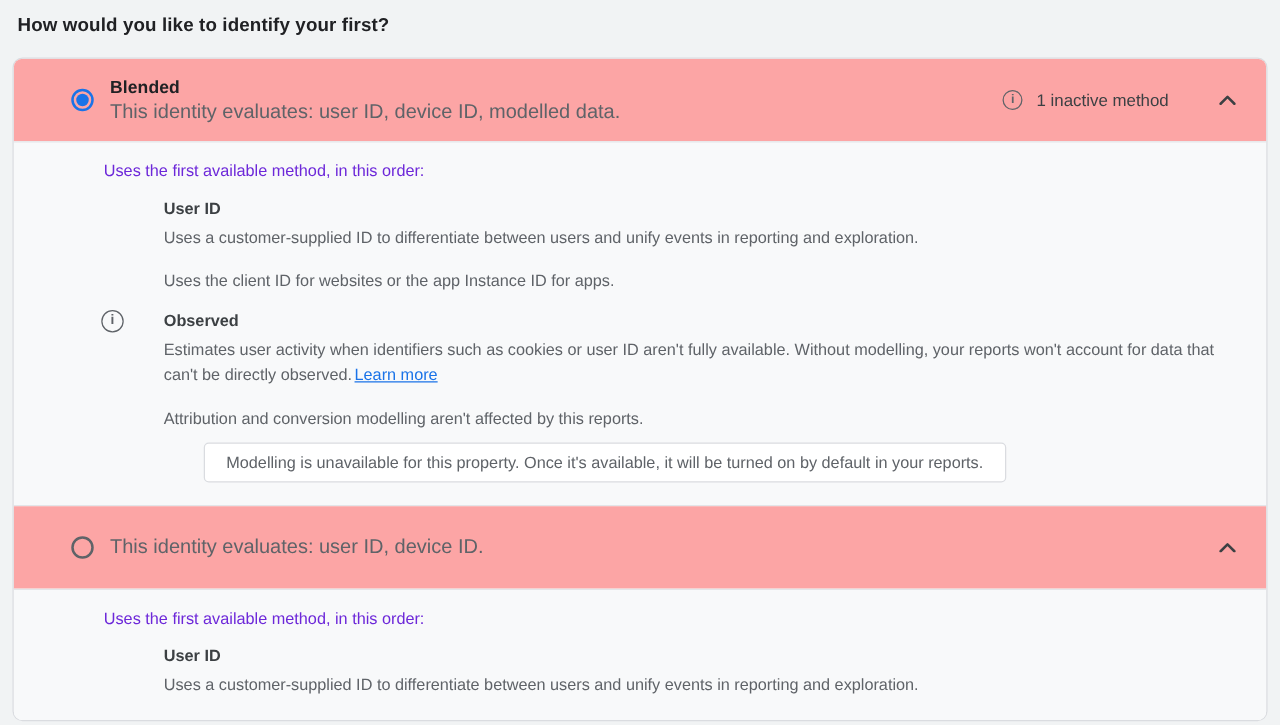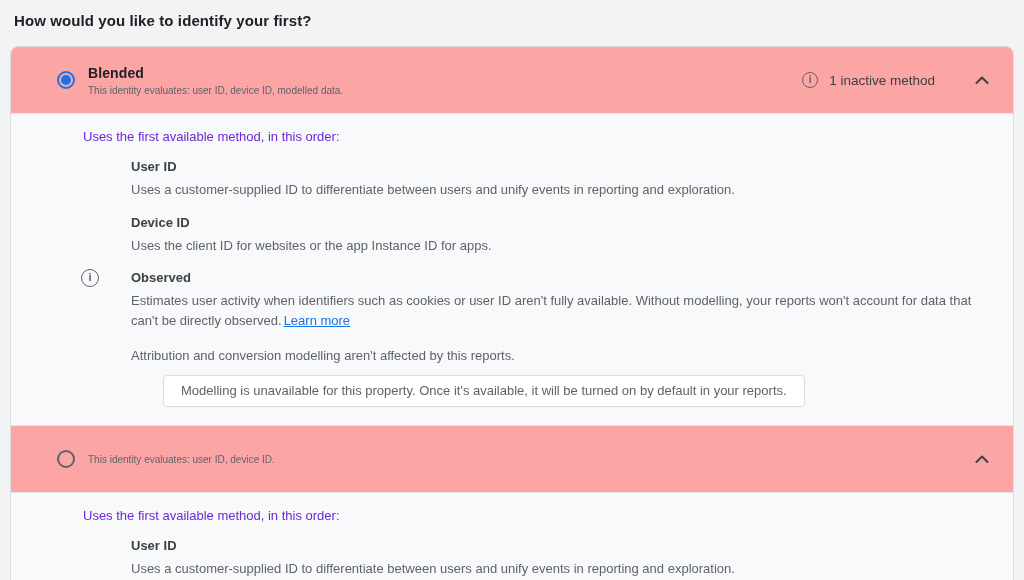--- a/index.html
+++ b/index.html
@@ -49,21 +49,21 @@
   }
   .radio.unselected { border: 2px solid #5f6368; }
   .header-text { flex: 1; min-width: 0; }
   .option-label {
     font-size: 14px;
     font-weight: 700;
     color: #202124;
     margin-bottom: 4px;
     letter-spacing: 0.1px;
   }
-  .option-sub { font-size: 10px; color: #5f6368; }
+  .option-sub { font-size: 16px; color: #5f6368; }
   .header-right { display: flex; align-items: center; flex: none; }
   .inactive-badge {
     display: flex;
     align-items: center;
     gap: 11px;
     font-size: 13.5px;
     color: #3c4043;
     margin-right: 36px;
   }
   .info-icon {
@@ -158,21 +158,20 @@
 
       <div class="option-body">
         <p class="intro">Uses the first available method, in this order:</p>
 
         <div class="method">
           <div class="method-name">User ID</div>
           <div class="method-desc">Uses a customer-supplied ID to differentiate between users and unify events in reporting and exploration.</div>
         </div>
 
         <div class="method">
-          <div class="method-name">Device ID</div>
           <div class="method-desc">Uses the client ID for websites or the app Instance ID for apps.</div>
         </div>
 
         <div class="method">
           <span class="info-icon modelling-info">i</span>
           <div class="method-name">Observed</div>
           <div class="method-desc constrained"><span>Estimates user activity when identifiers such as cookies or user ID aren't fully available. Without modelling, your reports won't account for data that can't be directly observed.</span><a class="link">Learn more</a></div>
         </div>
 
         <p class="attribution">Attribution and conversion modelling aren't affected by this reports.</p>

